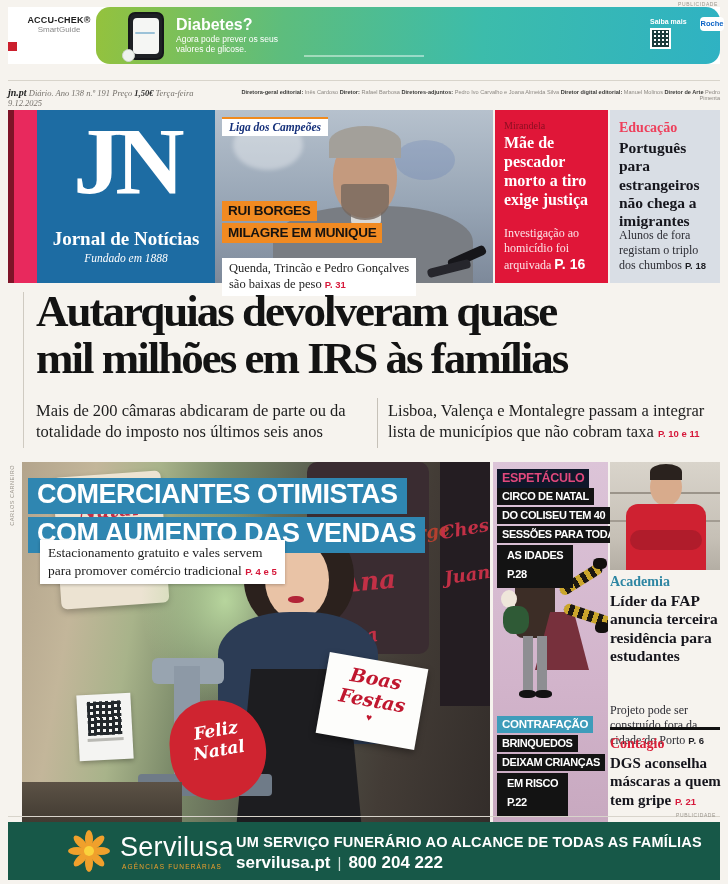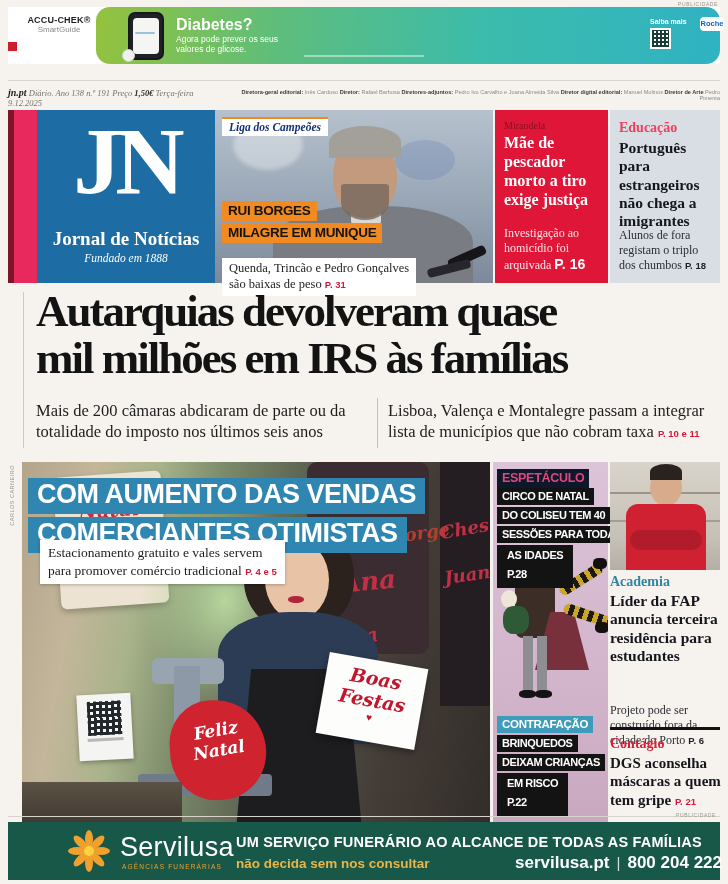--- a/index.html
+++ b/index.html
@@ -326,22 +326,22 @@
         <i></i>
         <span class="cap"></span>
       </div>
     <div class="sign">
       <div class="t script"><span>Boas</span><br><span>Festas</span></div>
       <div class="h">♥</div>
     </div>
     <div class="table"></div>
   </div>
   <div class="abs blue-lines">
+    <span>COMERCIANTES OTIMISTAS</span>
     <span>COM AUMENTO DAS VENDAS</span>
-    <span>COMERCIANTES OTIMISTAS</span>
   </div>
   <div class="abs shop-sub"><span>Estacionamento gratuito e vales servem</span><br><span>para promover comércio tradicional </span><span class="pageref-red">P. 4 e 5</span></div>
 
   <div class="abs circus">
     <div class="c-hat"></div>
     <div class="c-face1"></div>
     <div class="c-ep1"></div>
     <div class="c-ep2"></div>
     <div class="c-torso"></div>
     <div class="c-face2"></div>
@@ -410,21 +410,20 @@
       <i class="p" style="transform:rotate(180deg);"></i>
       <i class="p" style="transform:rotate(225deg);"></i>
       <i class="p" style="transform:rotate(270deg);"></i>
       <i class="p" style="transform:rotate(315deg);"></i>
       <i class="c"></i>
     </div>
     <div class="sv-name">Servilusa</div>
     <div class="sv-sub">AGÊNCIAS FUNERÁRIAS</div>
     <div class="sv-line1">UM SERVIÇO FUNERÁRIO AO ALCANCE DE TODAS AS FAMÍLIAS</div>
     <div class="sv-line2">
-      <span class="sv-tag">não decida sem nos consultar</span>
       <span class="sv-right">
         <span class="sv-site">servilusa.pt</span>
         <span class="sv-bar">|</span>
         <span class="sv-phone">800 204 222</span>
       </span>
     </div>
   </div>
 
 </div>
 

